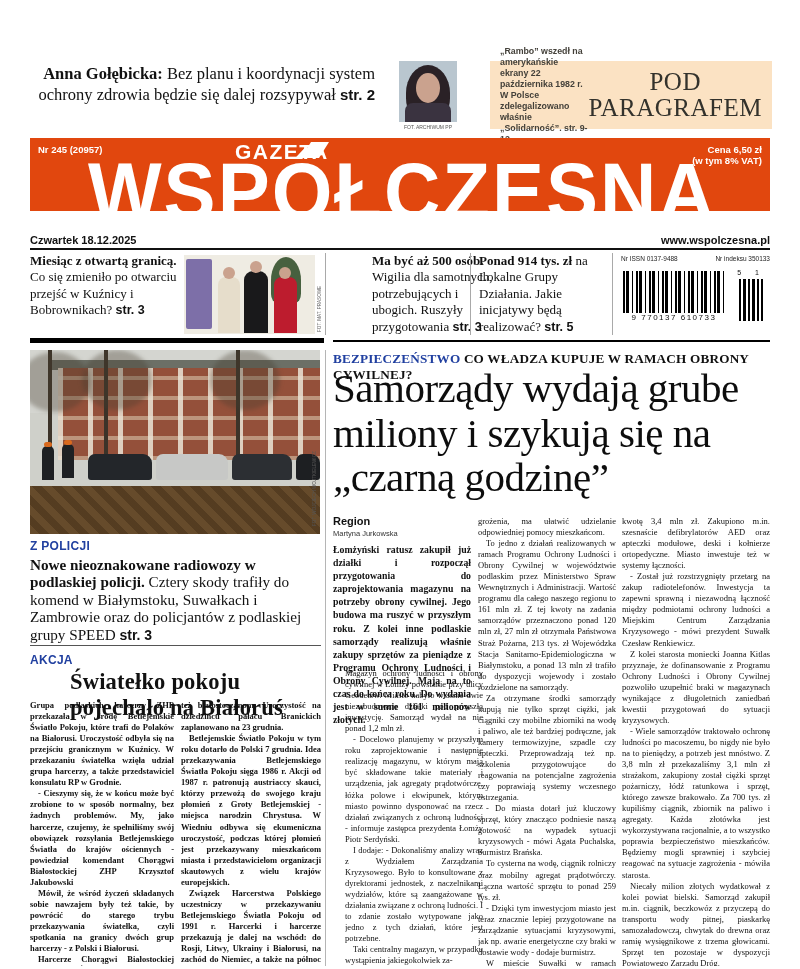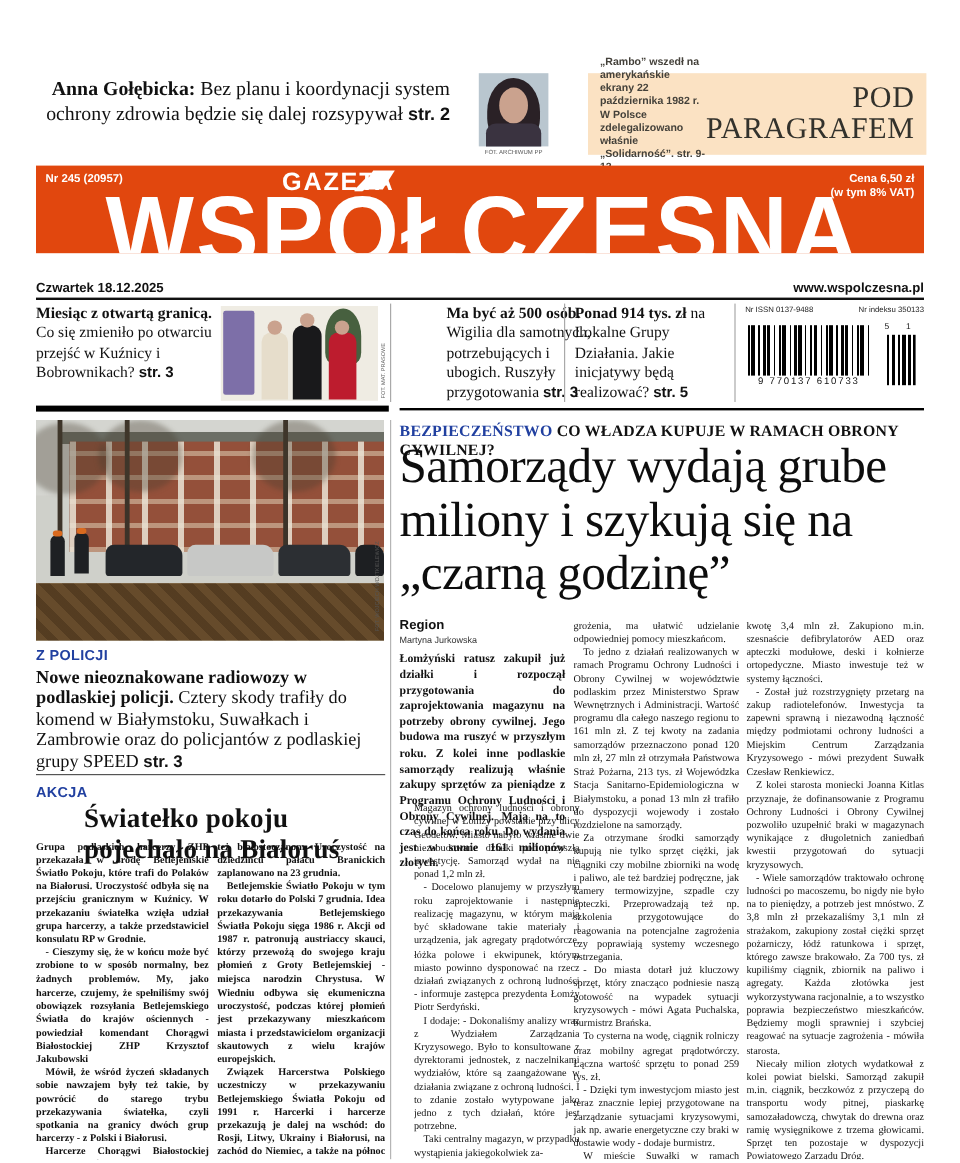--- a/index.html
+++ b/index.html
@@ -12,21 +12,21 @@
   
   #top-quote{left:30px;top:63px;width:345px;text-align:right;font-size:16.5px;line-height:21px;}
   #top-quote .pg{font-family:"Liberation Sans",sans-serif;font-weight:bold;font-size:15px;}
   #top-photo{left:399px;top:61px;width:58px;height:61px;background:#b9c6cf;overflow:hidden;}
   #top-photo .hair{position:absolute;left:7px;top:4px;width:44px;height:56px;border-radius:50% 50% 40% 40%;background:#2a2126;}
   #top-photo .face{position:absolute;left:17px;top:12px;width:24px;height:30px;border-radius:50%;background:#caa28e;}
   #top-photo .torso{position:absolute;left:6px;top:42px;width:46px;height:20px;border-radius:8px 8px 0 0;background:#3a3340;}
   #top-photo-credit{left:385px;top:124px;width:86px;text-align:center;font-size:5px;color:#555;font-family:"Liberation Sans",sans-serif;}
   #promo{left:490px;top:61px;width:282px;height:68px;background:#fbe2c3;display:flex;align-items:center;box-sizing:border-box;padding:6px 10px;}
   #promo .txt{width:138px;font-size:8.8px;line-height:11px;font-weight:bold;color:#44413a;}
-  #promo .brand{flex:1;text-align:right;font-size:25px;line-height:26px;color:#33322c;letter-spacing:.5px;}
+  #promo .brand{flex:1;text-align:center;font-size:25px;line-height:26px;color:#33322c;letter-spacing:.5px;}
   
   #masthead{left:30px;top:138px;width:740px;height:73px;background:#e1470e;color:#fff;overflow:hidden;}
   #mh-issue{left:8px;top:6px;font-size:9.5px;font-weight:bold;}
   #mh-price{right:8px;top:6px;text-align:right;font-size:9.5px;font-weight:bold;line-height:11px;width:110px;}
   #mh-gazeta{left:205px;top:2px;font-size:21px;font-weight:bold;letter-spacing:1.5px;}
   #mh-slash{left:276px;top:4px;width:18px;height:16px;background:#fff;transform:skewX(-32deg);}
   #mh-title{left:58px;top:7px;font-size:78px;font-weight:bold;letter-spacing:2px;white-space:nowrap;transform:scaleY(1.04);transform-origin:top left;}
   #datebar{left:30px;top:234px;width:740px;height:14px;border-bottom:2px solid #111;font-size:11px;font-weight:bold;font-family:"Liberation Sans",sans-serif;}
   #datebar .l{position:absolute;left:0;top:0;}
   #datebar .r{position:absolute;right:0;top:0;}

